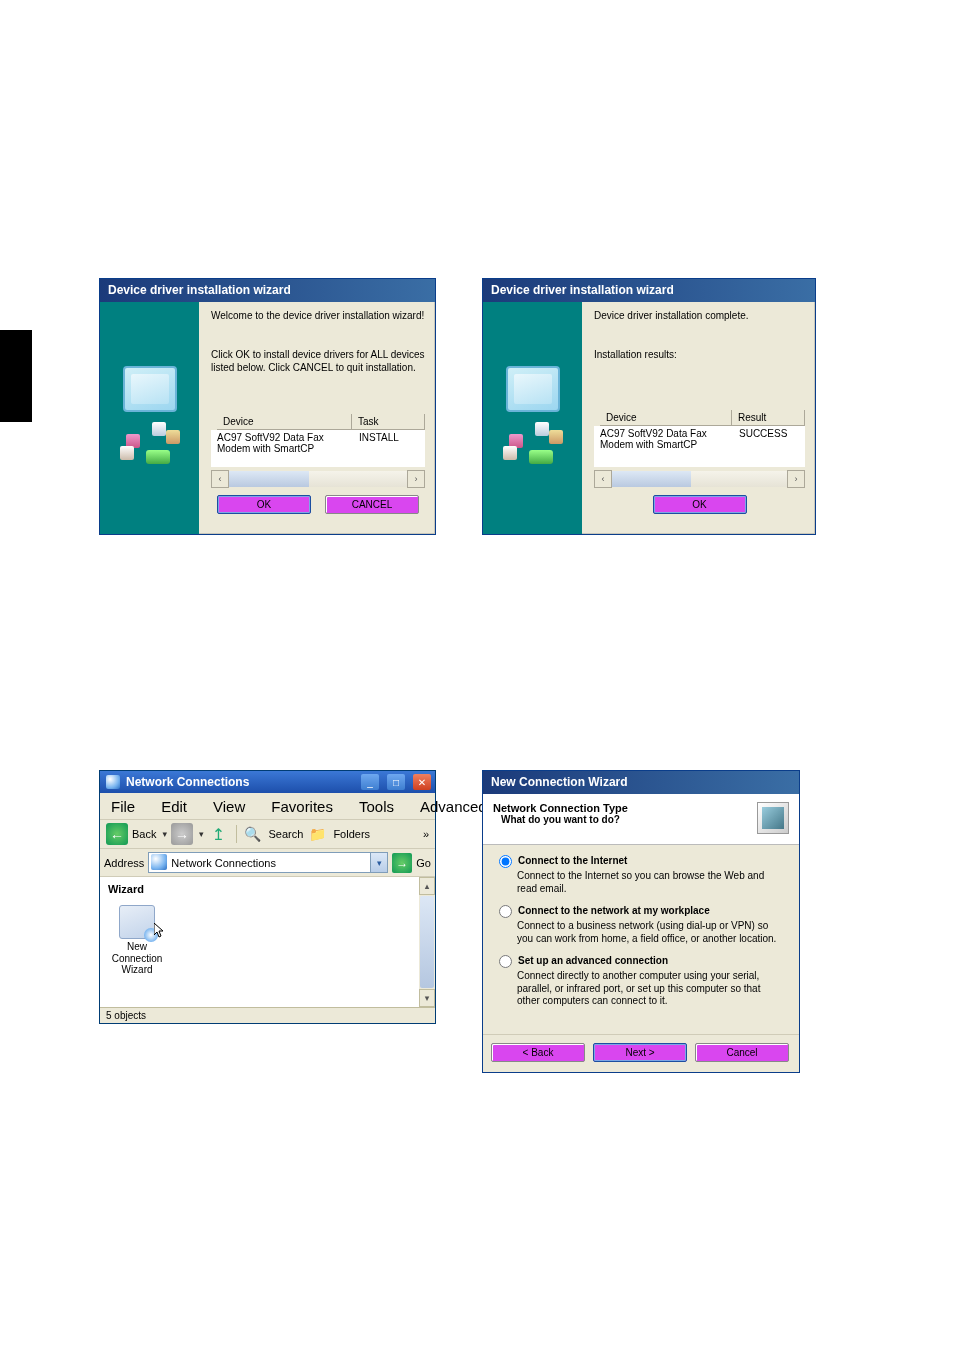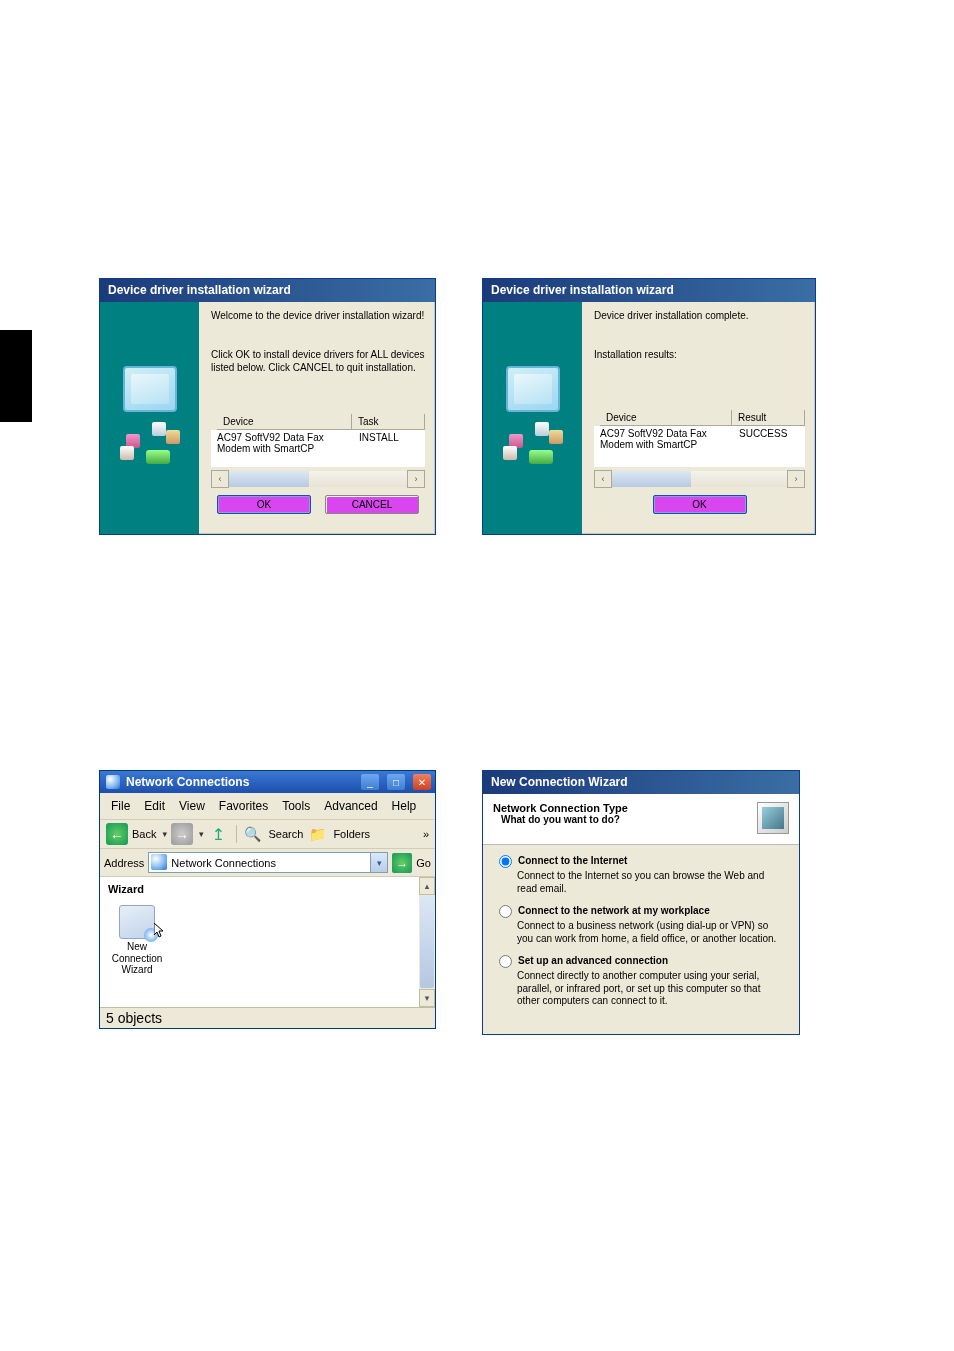--- a/index.html
+++ b/index.html
@@ -161,22 +161,22 @@
   }
   .titlebar .title-text { flex:1; font-weight:bold; font-size:12px; }
   .winbtn { width:18px;height:16px;border-radius:2px;font-size:10px;display:flex;align-items:center;justify-content:center;}
   .winbtn.mm{background:linear-gradient(#6ea8f0,#3e7ed0);color:#fff;margin-right:2px;}
   .winbtn.close{background:linear-gradient(#f08060,#d04020);color:#fff;}
   .menubar {
     background: #ece9d8;
     display: flex;
     align-items: center;
     padding: 2px 4px;
-    gap: 0;
-    font-size: 12px;
+    gap: 12px;
+    font-size: 15px;
     border-bottom:1px solid #d0ccb8;
   }
   .menubar span { padding: 2px 7px; }
   .winlogo {
     margin-left:auto;
     width:22px;height:18px;
     display:grid;grid-template-columns:1fr 1fr;grid-template-rows:1fr 1fr;gap:1px;
   }
   .winlogo i{display:block;border-radius:1px;}
   .w1{background:#e33;}.w2{background:#3c3;}.w3{background:#36c;}.w4{background:#fc3;}
@@ -214,21 +214,21 @@
   }
   .section-header{font-weight:bold;margin-bottom:10px;}
   .wiz-item{display:flex;flex-direction:column;align-items:center;width:58px;text-align:center;gap:2px;font-size:10px;line-height:1.15;}
   .wiz-icon{width:34px;height:32px;background:linear-gradient(160deg,#e7eef7,#c2d3ea);border:1px solid #8fa7c9;border-radius:3px;position:relative;}
   .wiz-icon::after{content:"";position:absolute;right:-4px;bottom:-4px;width:14px;height:14px;background:radial-gradient(circle,#fff,#7ab5f0 70%,#2b6fc4);border-radius:50%;}
   .cursor{position:absolute;width:12px;height:16px;pointer-events:none;}
   .cursor svg{width:100%;height:100%;}
   .exp-scroll{position:absolute;right:0;top:0;bottom:0;width:16px;background:#ece9d8;display:flex;flex-direction:column;}
   .exp-sbtn{height:16px;background:#ece9d8;border:1px solid #c1bd9e;display:flex;align-items:center;justify-content:center;font-size:9px;color:#555;}
   .exp-thumb{flex:1;background:linear-gradient(#dce7f5,#b5c7e0);margin:1px;border-radius:2px;}
-  .statusbar{background:#ece9d8;border-top:1px solid #c1bd9e;font-size:14px;padding:2px 6px;}
+  .statusbar{background:#ece9d8;border-top:1px solid #c1bd9e;font-size:10px;padding:2px 6px;}
 
   
   .ncw {
     position: absolute;
     left: 482px;
     top: 770px;
     width: 316px;
     border: 1px solid #0a3d8a;
     background: #ece9d8;
   }
@@ -424,13 +424,18 @@
       <span class="opt-label">Connect to the network at my workplace</span>
     </label>
     <div class="opt-desc">Connect to a business network (using dial-up or VPN) so you can work from home, a field office, or another location.</div>
 
     <label class="opt">
       <input type="radio" name="ncw" style="">
       <span class="opt-label">Set up an advanced connection</span>
     </label>
     <div class="opt-desc">Connect directly to another computer using your serial, parallel, or infrared port, or set up this computer so that other computers can connect to it.</div>
   </div>
+  <div class="ncw-footer">
+    <div class="btn">&lt; Back</div>
+    <div class="btn default">Next &gt;</div>
+    <div class="btn">Cancel</div>
+  </div>
 </div>
 
 </body></html>

